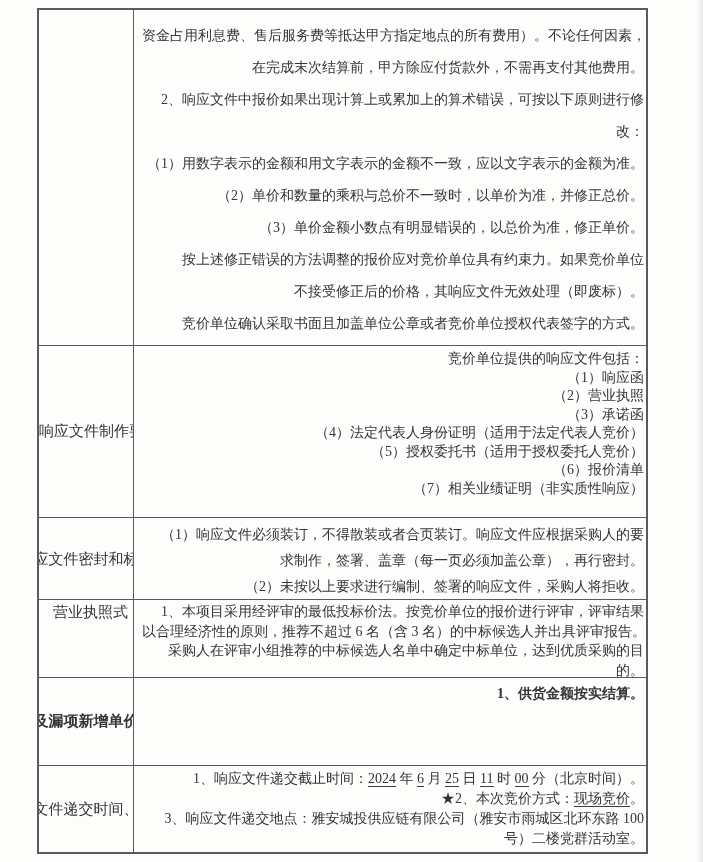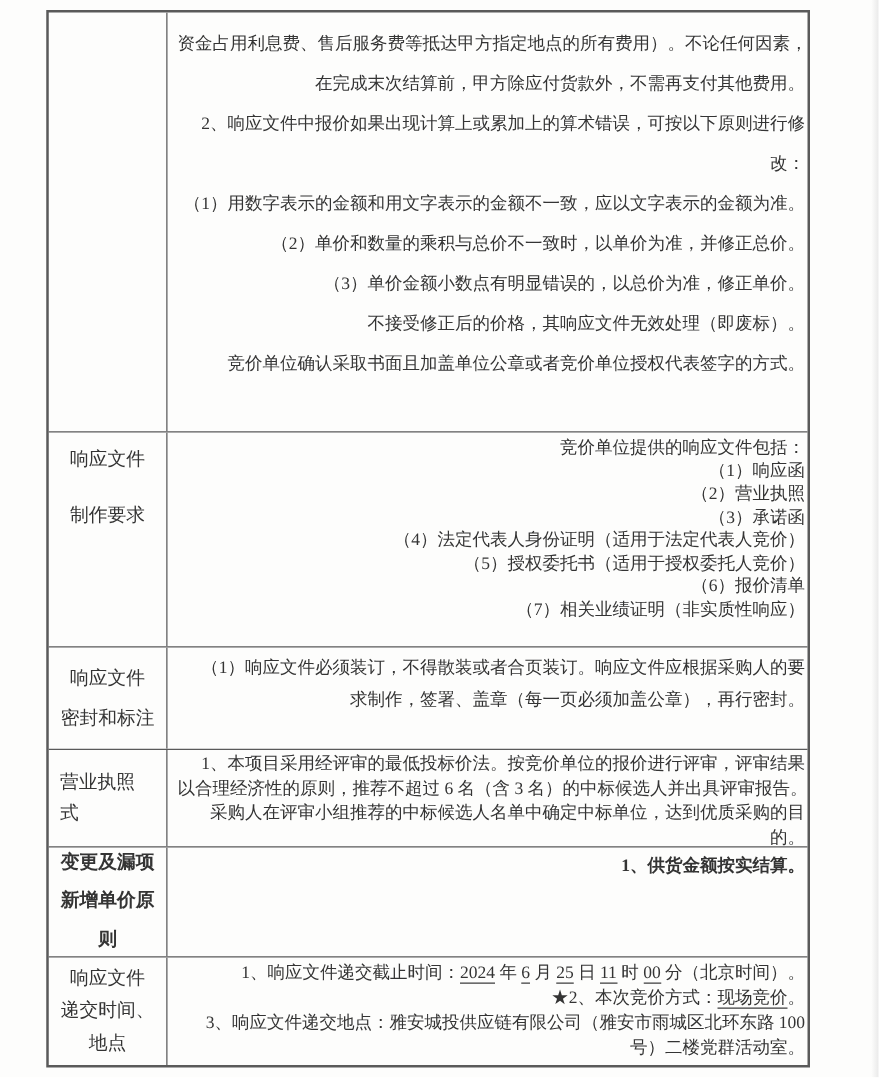--- a/index.html
+++ b/index.html
@@ -19,21 +19,21 @@
   .doc-table {
     position:absolute; left:37px; top:8px; width:611px;
     border:2px solid var(--border,#555555);
     text-align:right;
   }
   .trow { display:flex; border-top:1px solid var(--border,#555555); overflow:hidden; }
   .trow:first-child { border-top:none; }
   .label-cell {
     flex:0 0 95px; width:95px;
     border-right:1.5px solid var(--border,#555555);
-    display:flex; flex-direction:column; align-items:center; justify-content:center;
+    display:flex; flex-direction:row; align-items:center; justify-content:center;
     font-size:15px; overflow:hidden;
   }
   .content-cell { flex:1; padding-left:8px; padding-right:2px; font-size:14px; overflow:hidden; }
   .content-line { white-space:pre; }
   .label-line { white-space:pre; }
   .u { border-bottom:1px solid var(--underline,#3d3d3d); }
 
   
   .row-0 { height:335px; }
   .row-0 .content-cell { padding-top:10px; }
@@ -74,20 +74,21 @@
       <div class="trow row-0">
         <div class="cell label-cell"></div>
         <div class="cell content-cell">
           <div class="content-line"><span class="">资金占用利息费、售后服务费等抵达甲方指定地点的所有费用）。不论任何因素，</span></div>
           <div class="content-line"><span class="">在完成末次结算前，甲方除应付货款外，不需再支付其他费用。</span></div>
           <div class="content-line"><span class="">2、响应文件中报价如果出现计算上或累加上的算术错误，可按以下原则进行修</span></div>
           <div class="content-line"><span class="">改：</span></div>
           <div class="content-line"><span class="">（1）用数字表示的金额和用文字表示的金额不一致，应以文字表示的金额为准。</span></div>
           <div class="content-line"><span class="">（2）单价和数量的乘积与总价不一致时，以单价为准，并修正总价。</span></div>
           <div class="content-line"><span class="">（3）单价金额小数点有明显错误的，以总价为准，修正单价。</span></div>
+          <div class="content-line"><span class="">　　按上述修正错误的方法调整的报价应对竞价单位具有约束力。如果竞价单位</span></div>
           <div class="content-line"><span class="">不接受修正后的价格，其响应文件无效处理（即废标）。</span></div>
           <div class="content-line"><span class="">竞价单位确认采取书面且加盖单位公章或者竞价单位授权代表签字的方式。</span></div>
         </div>
       </div>
       <div class="trow row-1">
         <div class="cell label-cell">
           <div class="label-line">响应文件</div>
           <div class="label-line">制作要求</div>
         </div>
         <div class="cell content-cell">
@@ -102,20 +103,21 @@
         </div>
       </div>
       <div class="trow row-2">
         <div class="cell label-cell">
           <div class="label-line">响应文件</div>
           <div class="label-line">密封和标注</div>
         </div>
         <div class="cell content-cell">
           <div class="content-line"><span class=""> （1）响应文件必须装订，不得散装或者合页装订。响应文件应根据采购人的要</span></div>
           <div class="content-line"><span class="">求制作，签署、盖章（每一页必须加盖公章），再行密封。</span></div>
+          <div class="content-line"><span class=""> （2）未按以上要求进行编制、签署的响应文件，采购人将拒收。</span></div>
         </div>
       </div>
       <div class="trow row-3">
         <div class="cell label-cell">
           <div class="label-line">营业执照</div>
           <div class="label-line">式</div>
         </div>
         <div class="cell content-cell">
           <div class="content-line"><span class="">1、本项目采用经评审的最低投标价法。按竞价单位的报价进行评审，评审结果</span></div>
           <div class="content-line"><span class="">以合理经济性的原则，推荐不超过 6 名（含 3 名）的中标候选人并出具评审报告。</span></div>

